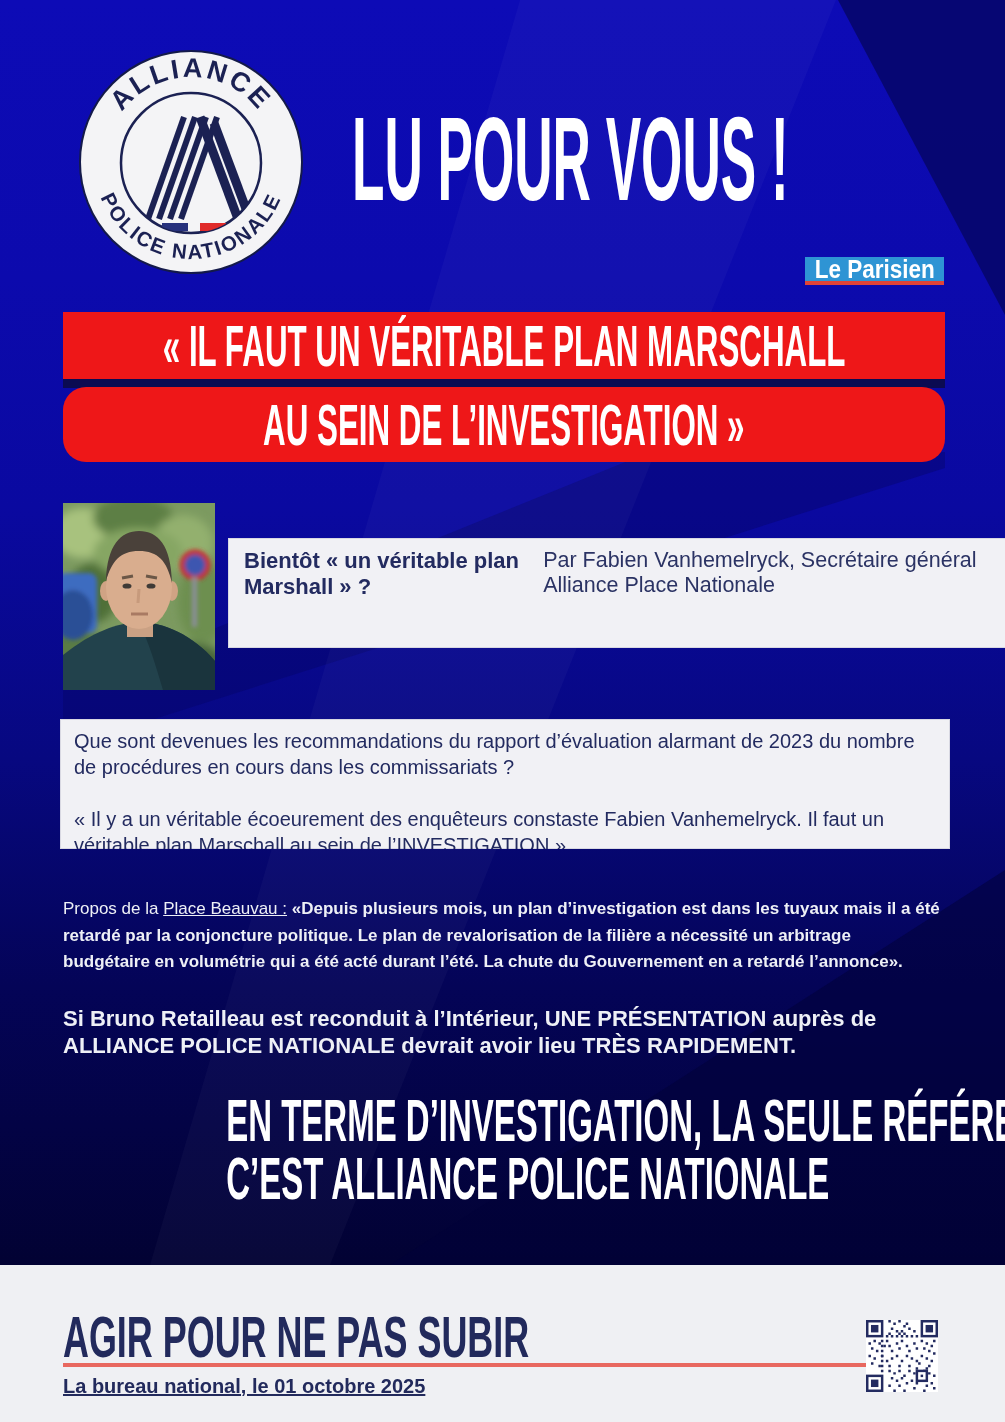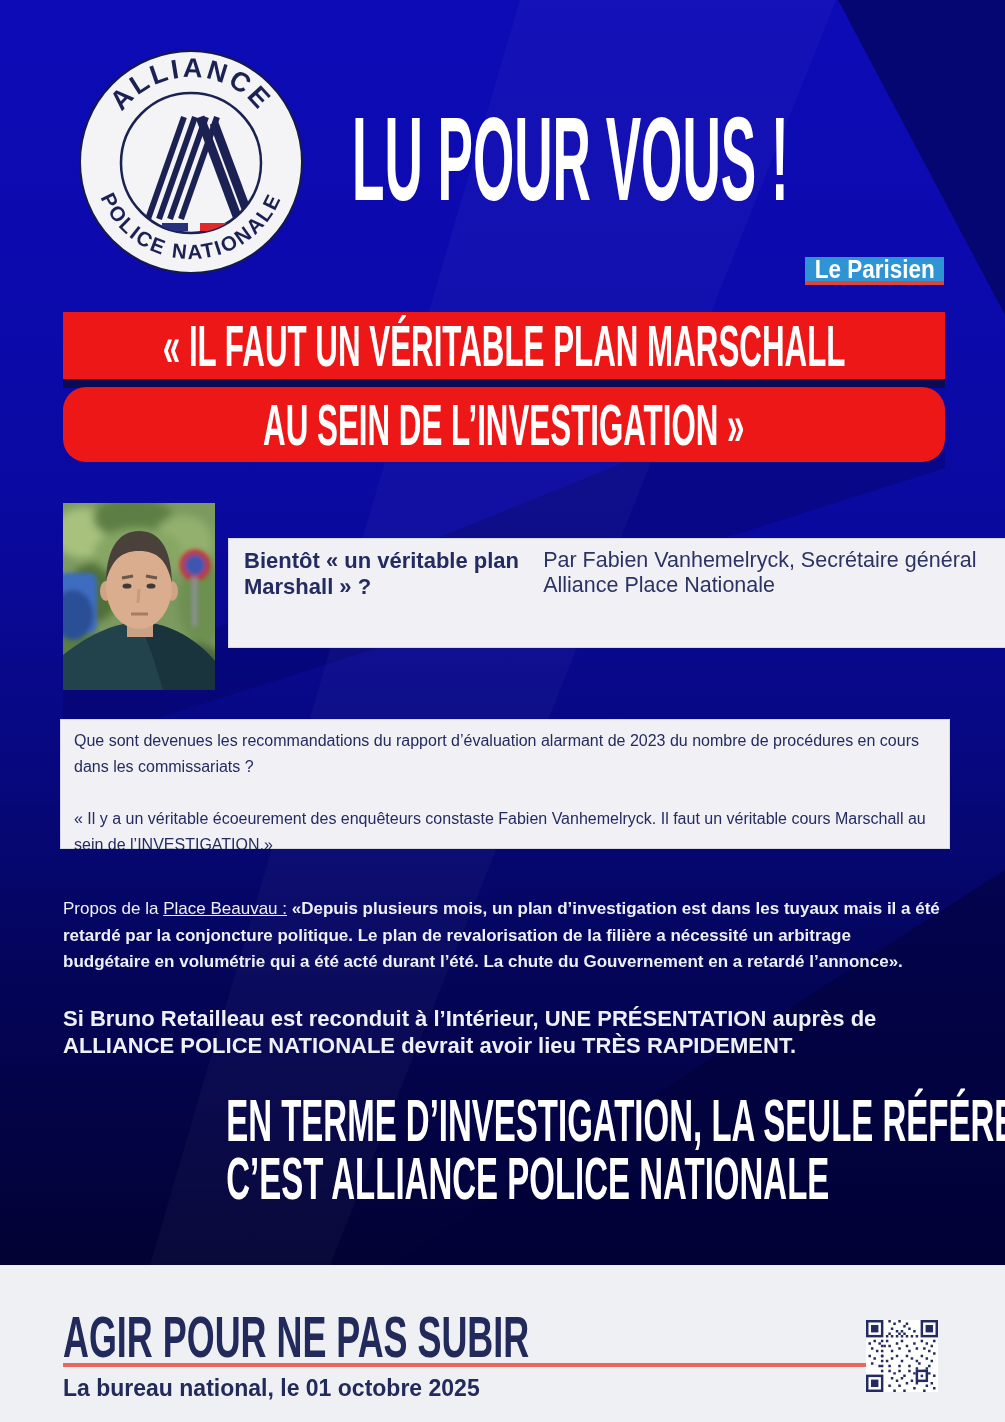--- a/index.html
+++ b/index.html
@@ -20,35 +20,35 @@
   .bar .txt{color:#fff;font-weight:bold;font-size:58px;line-height:1;white-space:nowrap;
         transform:scaleX(.54);transform-origin:center;}
   .bar-gap{position:absolute;left:63px;top:379px;width:882px;height:9px;background:#0b0b52;}
   .photo{position:absolute;left:63px;top:503px;width:152px;height:187px;display:block;}
   .boxA{position:absolute;left:228px;top:538px;width:822px;height:110px;background:#f1f1f5;
         box-sizing:border-box;padding:10px 16px;display:flex;flex-direction:row;justify-content:space-between;
         box-shadow:0 0 0 1px #d8d8e2 inset;}
   .boxA .hl{color:#232b60;font-weight:bold;font-size:22px;}
   .boxA .by{color:#2b3364;font-size:21.5px;}
   .boxB{position:absolute;left:60px;top:719px;width:890px;height:130px;background:#f1f1f5;
-        box-sizing:border-box;padding:9px 14px;color:#232b60;font-size:16px;line-height:26px;overflow:hidden;
+        box-sizing:border-box;padding:9px 14px;color:#232b60;font-size:20px;line-height:26px;overflow:hidden;
         box-shadow:0 0 0 1px #d8d8e2 inset;}
   .boxB p{margin:0;}
   .boxB p + p{margin-top:26px;}
   .bp1{position:absolute;left:63px;top:896px;width:878px;color:#eef0f6;font-size:17px;line-height:26.5px;}
   .bp1 .lnk{text-decoration:underline;cursor:pointer;}
   .bp1 .bld{font-weight:bold;}
   .bp2{position:absolute;left:63px;top:1005px;width:878px;color:#eef0f6;font-size:22px;line-height:27px;font-weight:bold;}
   .slogan{position:absolute;left:0;top:1092px;width:1005px;text-align:center;color:#ffffff;}
   .slogan .line{font-size:60px;font-weight:bold;line-height:58px;white-space:nowrap;
         transform:scaleX(.55);transform-origin:center;}
   .footer-motto{position:absolute;left:63px;top:1309px;font-size:57px;font-weight:bold;color:#222a5c;
         line-height:1;white-space:nowrap;transform:scaleX(.63);transform-origin:left top;}
   .footer-line{position:absolute;left:63px;top:1363px;width:842px;height:4px;background:#e8685f;}
-  .footer-date{position:absolute;left:63px;top:1375px;font-size:23px;font-weight:bold;color:#222a5c;}
+  .footer-date{position:absolute;left:63px;top:1375px;font-size:20px;font-weight:bold;color:#222a5c;text-decoration:underline;}
   .qr{position:absolute;left:866px;top:1320px;width:72px;height:72px;display:block;}
 </style>
 </head>
 <body>
 
 <div class="page">
 
   <div class="blue"></div>
 
   <svg class="facets" viewBox="0 0 1005 1265" preserveAspectRatio="none">
@@ -147,21 +147,21 @@
     <line x1="68" y1="111" x2="85" y2="111" stroke="#a97a63" stroke-width="3"></line>
   </svg>
 
   <div class="boxA">
     <div class="hl">Bientôt « un véritable plan Marshall » ?</div>
     <div class="by">Par Fabien Vanhemelryck, Secrétaire général Alliance Place Nationale</div>
   </div>
 
   <div class="boxB">
     <p>Que sont devenues les recommandations du rapport d’évaluation alarmant de 2023 du nombre de procédures en cours dans les commissariats ?</p>
-    <p>« Il y a un véritable écoeurement des enquêteurs constaste Fabien Vanhemelryck. Il faut un véritable cours Marschall au sein de l’INVESTIGATION.»</p>
+    <p>« Il y a un véritable écoeurement des enquêteurs constaste Fabien Vanhemelryck. Il faut un véritable plan Marschall au sein de l’INVESTIGATION.»</p>
   </div>
 
   <div class="bp1"><span class="pref">Propos de la </span><span class="lnk">Place Beauvau :</span><span class="bld"> «Depuis plusieurs mois, un plan d’investigation est dans les tuyaux mais il a été retardé par la conjoncture politique. Le plan de revalorisation de la filière a nécessité un arbitrage budgétaire en volumétrie qui a été acté durant l’été. La chute du Gouvernement en a retardé l’annonce».</span></div>
 
   <div class="bp2">Si Bruno Retailleau est reconduit à l’Intérieur, UNE PRÉSENTATION auprès de ALLIANCE POLICE NATIONALE devrait avoir lieu TRÈS RAPIDEMENT.</div>
 
   <div class="slogan">
     <div class="line">EN TERME D’INVESTIGATION, LA SEULE RÉFÉRENCE</div>
     <div class="line">C’EST ALLIANCE POLICE NATIONALE</div>
   </div>

